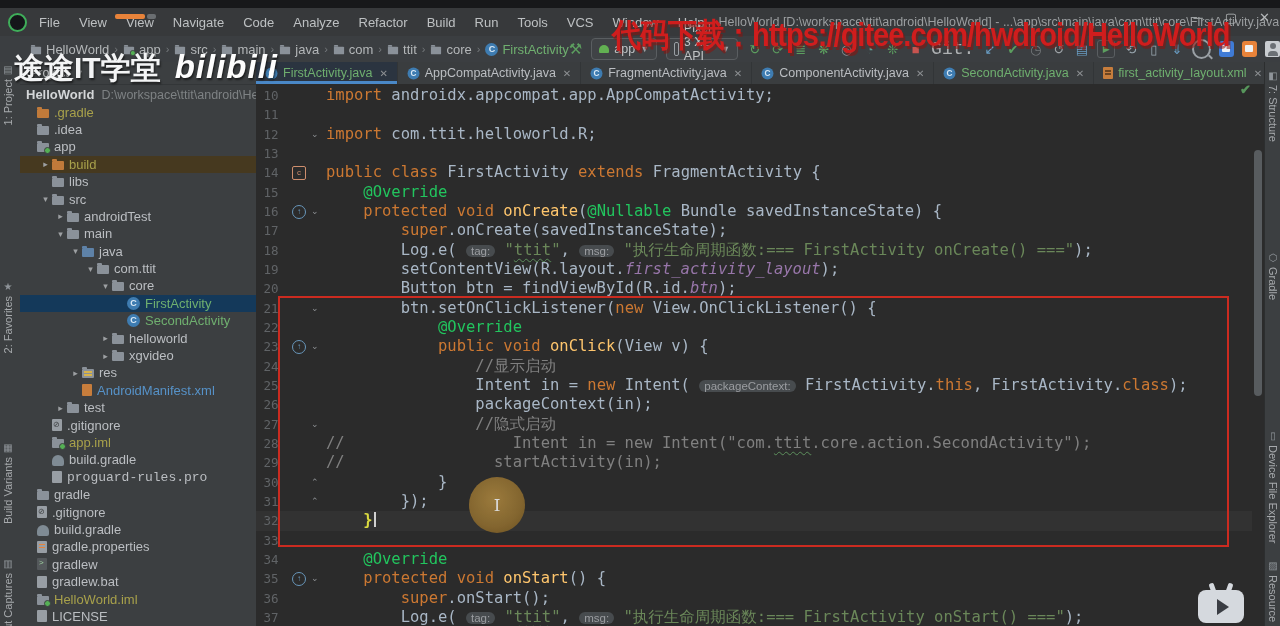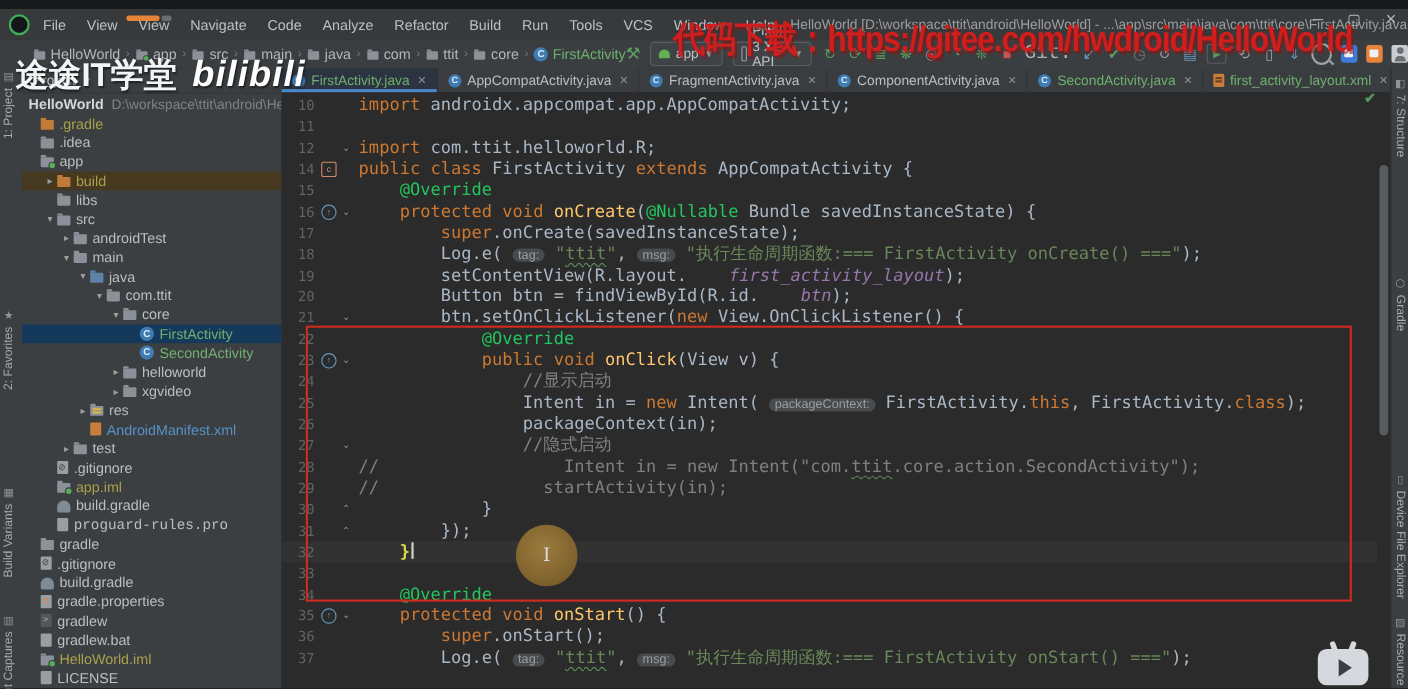--- a/index.html
+++ b/index.html
@@ -84,28 +84,28 @@
   .tab.active::after{content:"";position:absolute;left:0;right:0;bottom:0;height:3px;background:#4A88C7;}
   .tab.green{color:#6FAF6F;}
   .tab .x{color:#8d9093;font-size:10px;margin-left:2px;}
   .tab .i-class{transform:scale(.92);} .tab .i-xml{width:10px;height:12px;background:#C77D3C;border-radius:1px;position:relative;}
   .tab .i-xml::after{content:"";position:absolute;left:2px;top:3px;width:6px;height:1.5px;background:#6e4520;box-shadow:0 3px 0 #6e4520;}
   
   #editor{position:absolute;left:256px;top:84px;width:996px;height:542px;background:#2b2b2b;overflow:hidden;}
   #code{position:absolute;left:0;top:2px;right:0;}
   .line{position:relative;height:19.33px;}
   .line.current{background:#323232;}
-  .line .num{position:absolute;left:0;top:0;width:30px;text-align:right;font:12.5px/19.33px "DejaVu Sans Mono",monospace;color:#606366;}
+  .line .num{position:absolute;left:0;top:0;width:30px;text-align:center;font:12.5px/19.33px "DejaVu Sans Mono",monospace;color:#606366;}
   .gmark{position:absolute;left:36px;top:3px;width:12px;height:12px;border:1px solid #6897BB;border-radius:50%;
      font-size:8px;line-height:11px;text-align:center;color:#6897BB;}
   .gmark.cls{border-color:#CE8E6D;color:#CE8E6D;border-radius:2px;}
   .gfold{position:absolute;left:55px;top:0;font-size:9px;line-height:19px;color:#8d9093;}
   .codeln{position:absolute;left:70px;top:0;white-space:pre;font:15.5px/19.33px "DejaVu Sans Mono",monospace;color:#A9B7C6;}
   .kw{color:#CC7832;} .str{color:#6A8759;} .cmt{color:#808080;} .ann{color:#22c55e;}
-  .mth{color:#FFC66D;} .fld{color:#9876AA;font-style:italic;margin-left:38px;} .pln{color:#A9B7C6;}
+  .mth{color:#FFC66D;} .fld{color:#9876AA;font-style:italic;} .pln{color:#A9B7C6;}
   .hint{background:#474b4e;color:#9b9da1;border-radius:8px;padding:0 5px;font-size:11.5px;font-family:"Liberation Sans",sans-serif;}
   .strerr{color:#6A8759;text-decoration:underline wavy #5C8F5C 1px;text-underline-offset:3px;}
   .cmterr{color:#808080;text-decoration:underline wavy #5C8F5C 1px;text-underline-offset:3px;}
   .brace{color:#DADA40;font-weight:bold;}
   .caret{display:inline-block;width:2px;height:15px;background:#d0d0d0;vertical-align:-2px;margin-left:1px;}
   
   #scrollstrip{position:absolute;left:1252px;top:84px;width:12px;height:542px;background:#2b2b2b;}
   #scrollthumb{position:absolute;left:2px;top:66px;width:8px;height:246px;background:#585c5f;border-radius:4px;}
   #inspect-ok{position:absolute;left:1240px;top:82px;color:#57965C;font-size:13px;font-weight:bold;}
   
@@ -473,23 +473,27 @@
         <div class="line">
           <span class="num">11</span>
           <span class="codeln"></span>
         </div>
         <div class="line">
           <span class="num">12</span>
           <span class="gfold">⌄</span>
           <span class="codeln"><span class="kw">import</span><span class="pln"> com.ttit.helloworld.R;</span></span>
         </div>
         <div class="line">
+          <span class="num">13</span>
+          <span class="codeln"></span>
+        </div>
+        <div class="line">
           <span class="num">14</span>
           <span class="gmark cls">c</span>
-          <span class="codeln"><span class="kw">public</span><span class="pln"> </span><span class="kw">class</span><span class="pln"> FirstActivity </span><span class="kw">extends</span><span class="pln"> AppCompatActivity {</span></span>
+          <span class="codeln"><span class="kw">public</span><span class="pln"> </span><span class="kw">class</span><span class="pln"> FirstActivity </span><span class="kw">extends</span><span class="pln"> FragmentActivity {</span></span>
         </div>
         <div class="line">
           <span class="num">15</span>
           <span class="codeln"><span class="pln">    </span><span class="ann">@Override</span></span>
         </div>
         <div class="line">
           <span class="num">16</span>
           <span class="gmark">↑</span>
           <span class="gfold">⌄</span>
           <span class="codeln"><span class="pln">    </span><span class="kw">protected</span><span class="pln"> </span><span class="kw">void</span><span class="pln"> </span><span class="mth">onCreate</span><span class="pln">(</span><span class="ann">@Nullable</span><span class="pln"> Bundle savedInstanceState) {</span></span>

